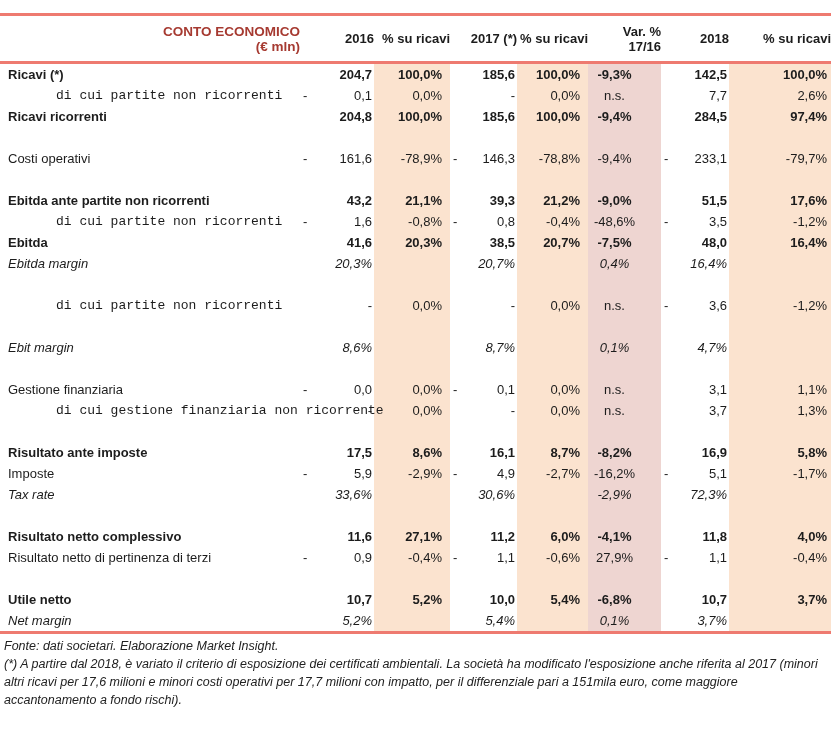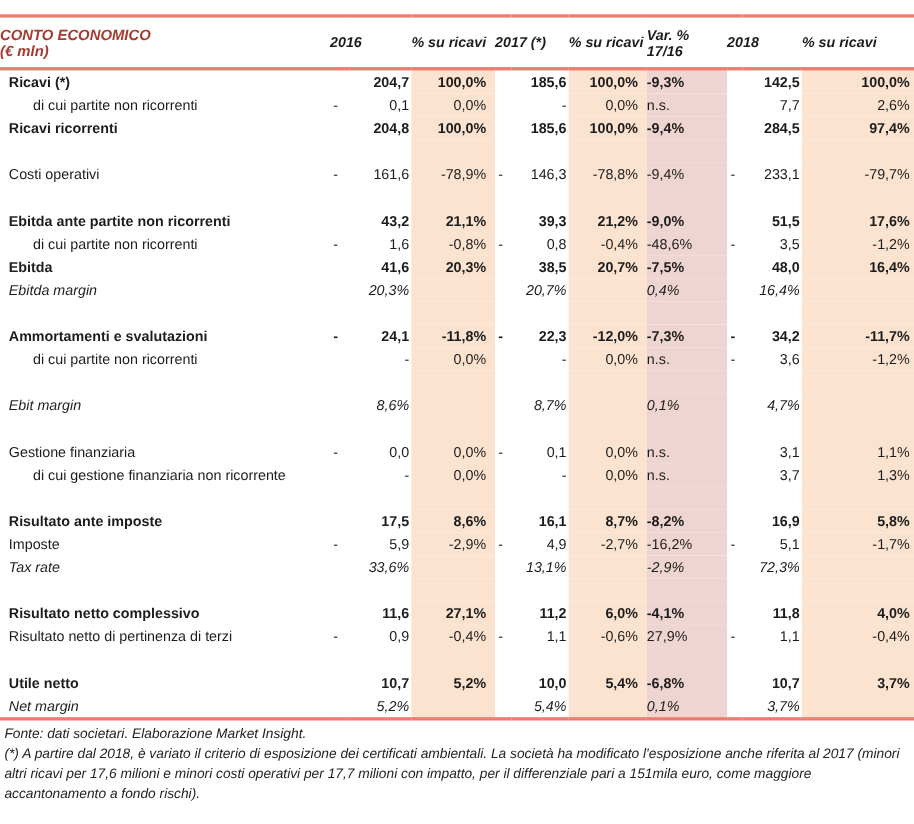--- a/index.html
+++ b/index.html
@@ -20,48 +20,47 @@
   table.ce{
     width:831px;
     border-collapse:collapse;
     table-layout:fixed;
     border-top:3px solid var(--rule);
     border-bottom:3px solid var(--rule);
     font-size:13px;
   }
   thead th{
     font-weight:bold;
-    text-align:left;
+    text-align:right;
     vertical-align:middle;
     height:45px;
     padding:0;
     white-space:nowrap;
     border-bottom:3px solid var(--rule);
     background:#ffffff;
     line-height:15px;
-    font-style:italic;
   }
   th.title-cell{color:var(--title);font-size:13.5px;}
   tbody td{
     height:21px;
     padding:0;
     vertical-align:middle;
     white-space:nowrap;
     overflow:visible;
     line-height:21px;
   }
   td.label{text-align:left;padding-left:8px;margin-top:15px;}
   td.sign{text-align:left;padding-left:3px;}
   td.val{text-align:right;padding-right:2px;}
   td.pct{text-align:right;padding-right:8px;background:var(--peach);}
   td.pct.last{padding-right:4px;}
-  td.var{text-align:left;padding-right:20px;background:var(--pink);}
+  td.var{text-align:center;padding-right:20px;background:var(--pink);}
   tr.r-bold td{font-weight:bold;}
   tr.r-italic td{font-style:italic;}
-  tr.r-indent td.label{padding-left:30px;}
+  tr.r-indent td.label{padding-left:56px;font-family:Liberation Mono, monospace;}
   tr.spacer td{height:21px;}
   .footer{
     padding:3px 4px 6px 4px;
     font-size:12.5px;
     font-style:italic;
     line-height:18px;
     color:#222222;
   }
   .footer p{margin:0;}
 </style>
@@ -239,33 +238,20 @@
           <td class="val"></td>
           <td class="pct"></td>
           <td class="sign"></td>
           <td class="val"></td>
           <td class="pct"></td>
           <td class="var"></td>
           <td class="sign"></td>
           <td class="val"></td>
           <td class="pct last"></td>
         </tr>
-        <tr class="r-bold">
-          <td class="label">Ammortamenti e svalutazioni</td>
-          <td class="sign">-</td>
-          <td class="val">24,1</td>
-          <td class="pct">-11,8%</td>
-          <td class="sign">-</td>
-          <td class="val">22,3</td>
-          <td class="pct">-12,0%</td>
-          <td class="var">-7,3%</td>
-          <td class="sign">-</td>
-          <td class="val">34,2</td>
-          <td class="pct last">-11,7%</td>
-        </tr>
         <tr class="r-indent">
           <td class="label">di cui partite non ricorrenti</td>
           <td class="sign"></td>
           <td class="val">-</td>
           <td class="pct">0,0%</td>
           <td class="sign"></td>
           <td class="val">-</td>
           <td class="pct">0,0%</td>
           <td class="var">n.s.</td>
           <td class="sign">-</td>
@@ -375,21 +361,21 @@
           <td class="sign">-</td>
           <td class="val">5,1</td>
           <td class="pct last">-1,7%</td>
         </tr>
         <tr class="r-italic">
           <td class="label">Tax rate</td>
           <td class="sign"></td>
           <td class="val">33,6%</td>
           <td class="pct"></td>
           <td class="sign"></td>
-          <td class="val">13,1%</td>
+          <td class="val">30,6%</td>
           <td class="pct"></td>
           <td class="var">-2,9%</td>
           <td class="sign"></td>
           <td class="val">72,3%</td>
           <td class="pct last"></td>
         </tr>
         <tr class="spacer">
           <td class="label"></td>
           <td class="sign"></td>
           <td class="val"></td>

